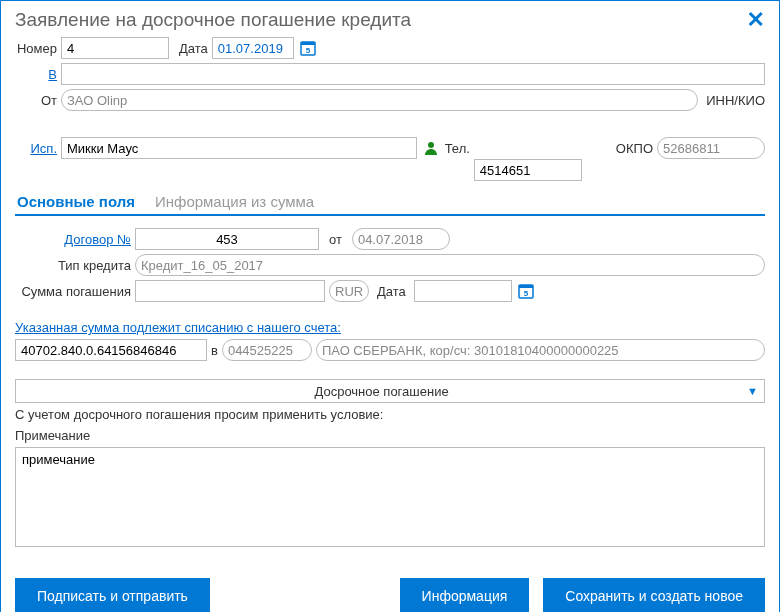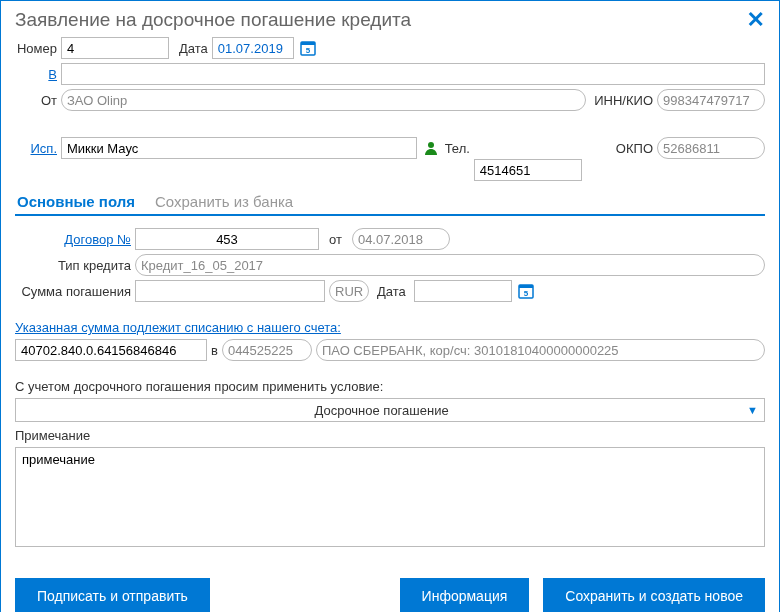--- a/index.html
+++ b/index.html
@@ -58,41 +58,40 @@
 
     <div class="row">
       <span class="label link-label" style="width:42px">В</span>
       <input type="text" style="flex: 1 1 0%;" value="">
     </div>
 
     <div class="row">
       <span class="label" style="width:42px">От</span>
       <input type="text" class="readonly-input" style="flex: 1 1 0%;" readonly="" value="ЗАО Olinp">
       <span class="label" style="margin-left:4px">ИНН/КИО</span>
-      <input type="text" class="readonly-input" style="width: 108px;" readonly="" value="998347479717">
     </div>
 
     <div class="row">
       <span class="label link-label" style="width:42px">Исп.</span>
       <input type="text" style="flex: 1 1 0%;" value="Микки Маус">
       <span class="person-icon">
         <svg width="16" height="16" viewBox="0 0 16 16">
             <circle cx="8" cy="5" r="3" fill="#1a8a1a"></circle>
             <path d="M2 15c0-3.3 2.7-6 6-6s6 2.7 6 6" fill="#1a8a1a"></path>
           </svg>
       </span>
       <span class="label">Тел.</span>
       <input type="text" style="width: 108px; margin-top: 44px;" value="4514651">
       <span class="label" style="margin-left:30px">ОКПО</span>
       <input type="text" class="readonly-input" style="width: 108px;" readonly="" value="52686811">
     </div>
 
     <div class="tabs">
       <div class="tab active">Основные поля</div>
-      <div class="tab">Сохранить из банка</div>
+      <div class="tab">Информация из сумма</div>
     </div>
 
     <div class="row">
       <span class="label link-label" style="width:116px">Договор №</span>
       <input type="text" style="width: 184px; text-align: center;" value="453">
       <span class="label" style="margin:0 6px">от</span>
       <input type="text" class="readonly-input" style="width: 98px;" readonly="" value="04.07.2018">
     </div>
 
     <div class="row">
@@ -124,27 +123,27 @@
     <div class="row">
       <input type="text" style="width: 192px;" value="40702.840.0.64156846846">
       <span class="label">в</span>
       <input type="text" class="readonly-input" style="width: 90px;" readonly="" value="044525225">
       <input type="text" class="readonly-input" style="flex: 1 1 0%;" readonly="" value="ПАО СБЕРБАНК, кор/сч: 30101810400000000225">
     </div>
 
     <div class="section-spacer"></div>
 
     <div class="row">
-      <span class="label" style="text-align:left">С учетом досрочного погашения просим применить условие:</span>
-    </div>
-    <div class="row">
       <div class="select-box">
         <span class="select-text">Досрочное погашение</span>
         <span class="select-arrow">▼</span>
       </div>
+    </div>
+    <div class="row">
+      <span class="label" style="text-align:left">С учетом досрочного погашения просим применить условие:</span>
     </div>
 
     <div class="row" style="margin-top:6px">
       <span class="label" style="text-align:left">Примечание</span>
     </div>
     <textarea rows="6" style="">примечание</textarea>
 
   </div>
 
   <div class="button-bar">

